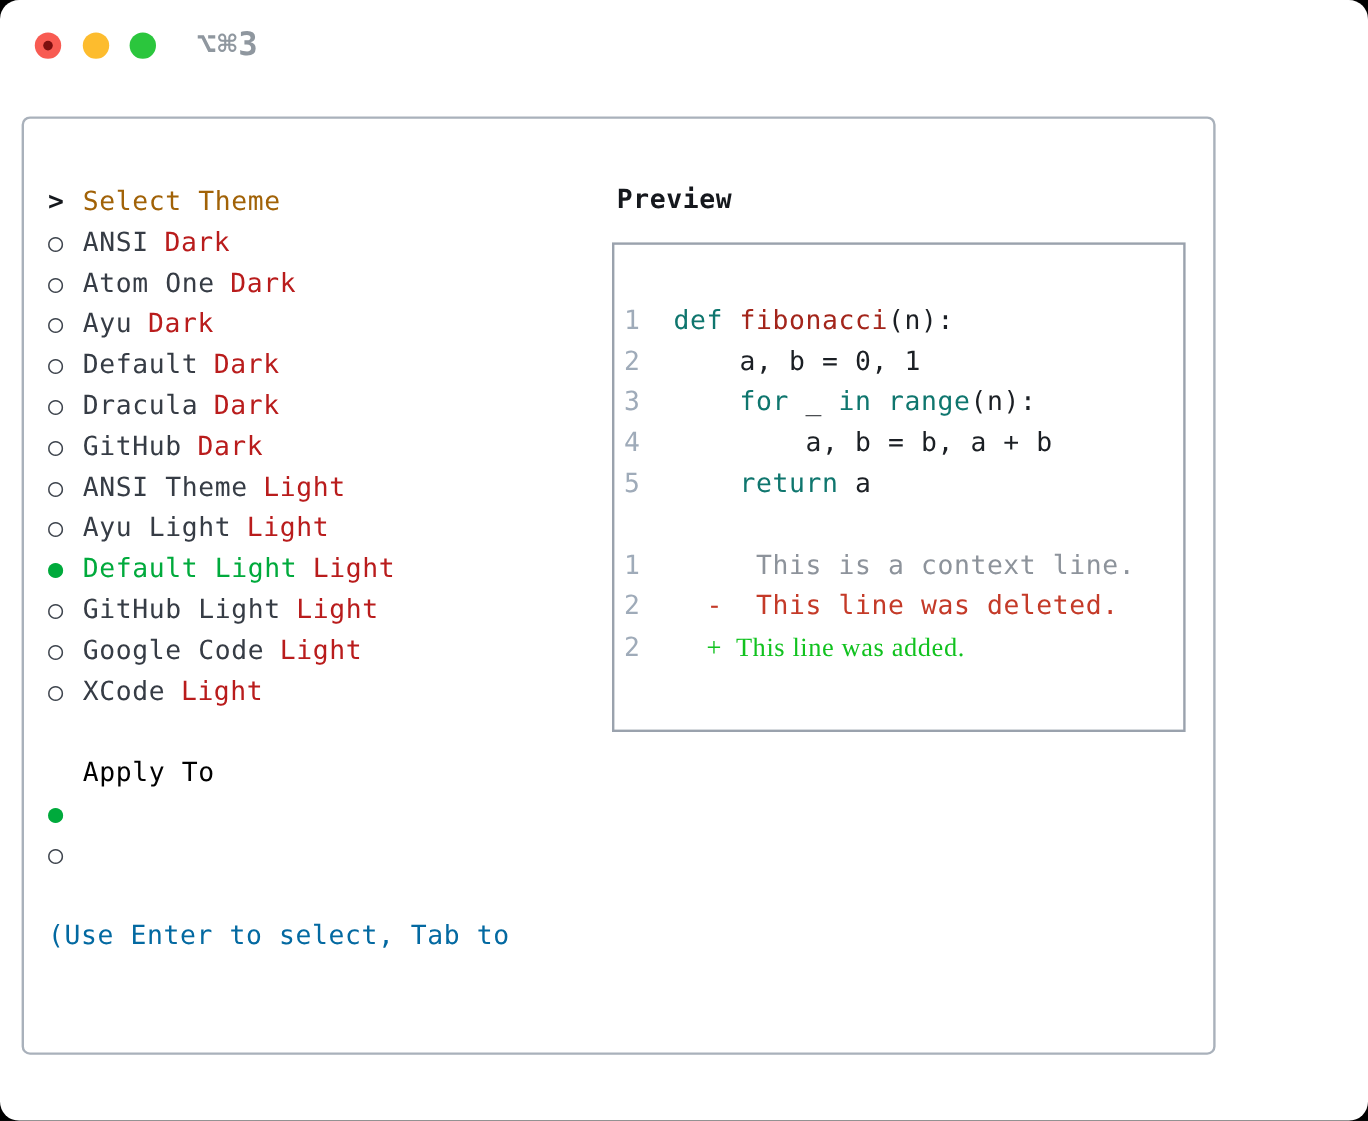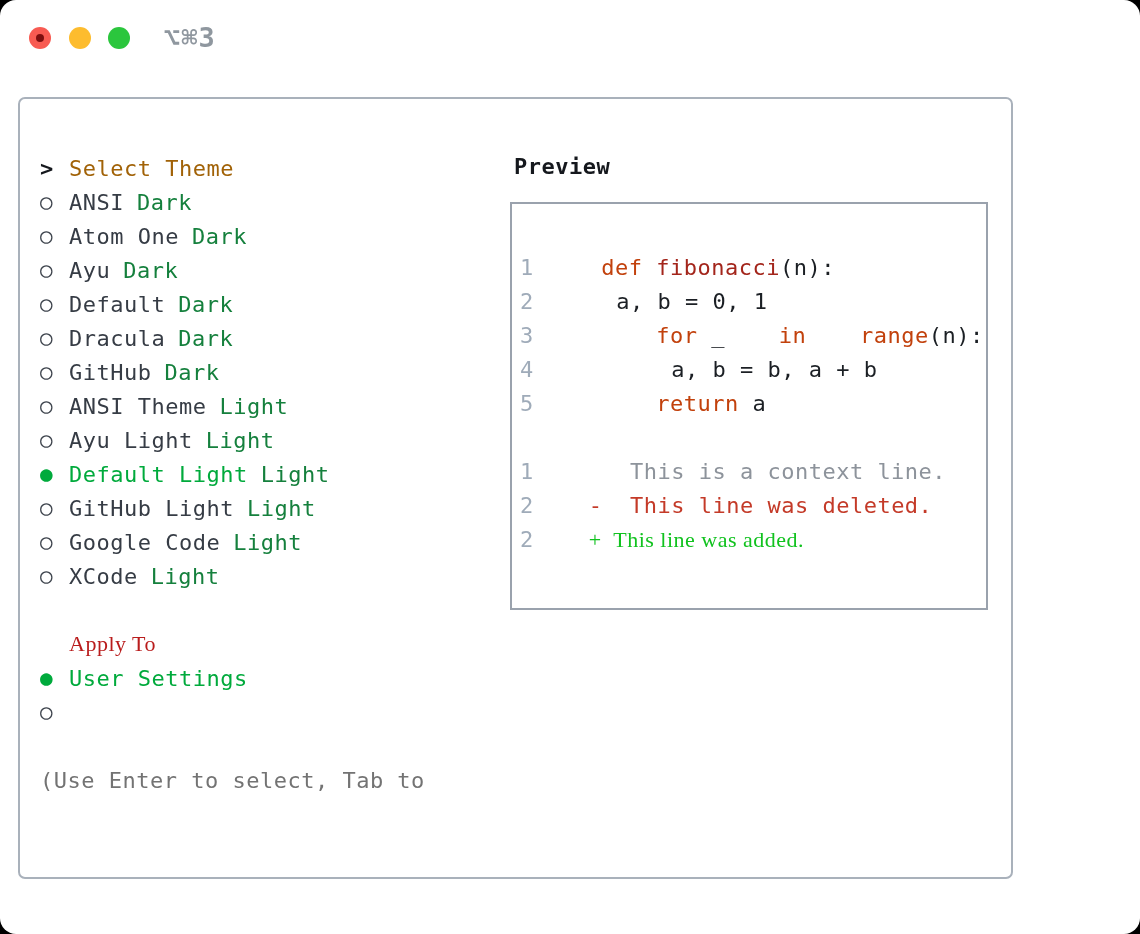--- a/index.html
+++ b/index.html
@@ -30,40 +30,40 @@
     position:absolute;left:20px;top:52px;width:440px;
     font-size:22px;letter-spacing:.5px;color:#363c45;
   }
   .row{height:34px;display:flex;align-items:center;white-space:pre;}
   .mark{display:inline-block;width:29px;flex:0 0 29px;color:#3f454e;font-size:21px;}
   .mark.cursor{color:#15181d;font-weight:bold;font-size:22px;}
   .mark.sel{color:#00aa3c;}
   .name{color:#363c45;}
   .name.sel{color:#00aa3c;}
   .hdr{color:#a16207;font-weight:normal;}
-  .subhdr{color:#b91c1c;font-family:Liberation Serif, serif;}
-  .suffix{color:#15803d;margin-left:13px;}
-  .hintline{color:#737373;text-align:center;}
+  .subhdr{color:#000000;}
+  .suffix{color:#b91c1c;margin-left:13px;}
+  .hintline{color:#0369a1;text-align:center;}
   
   .preview-label{
     position:absolute;left:482px;top:55px;font-size:22px;font-weight:bold;
     color:#15181d;letter-spacing:.5px;margin-left:12px;
   }
   .preview-box{
     position:absolute;left:490px;top:103px;width:478px;height:408px;
     border:2px solid #9aa2ad;background:#fff;overflow:hidden;
   }
   .preview-code{
     margin:0;padding:47px 0 0 8px;font-family:"DejaVu Sans Mono",monospace;
     font-size:22px;line-height:34px;letter-spacing:.5px;white-space:pre;
   }
   .pline{height:34px;}
   .tok-num{color:#9fabb9;}
   .tok-plain{color:#1b1f24;}
-  .tok-kw{color:#c2410c;margin-left:40px;}
+  .tok-kw{color:#0f766e;}
   .tok-fn{color:#a3251b;}
   .tok-ctx{color:#8d939b;}
   .tok-del{color:#c43a28;}
   .tok-add{color:#11c21f;font-family:Liberation Serif, serif;}
 </style>
 </head>
 <body>
 
 <div class="window">
 
@@ -86,21 +86,21 @@
         <div class="row"><span class="mark">○</span><span class="name">Dracula</span><span class="suffix">Dark</span></div>
         <div class="row"><span class="mark">○</span><span class="name">GitHub</span><span class="suffix">Dark</span></div>
         <div class="row"><span class="mark">○</span><span class="name">ANSI Theme</span><span class="suffix">Light</span></div>
         <div class="row"><span class="mark">○</span><span class="name">Ayu Light</span><span class="suffix">Light</span></div>
         <div class="row"><span class="mark sel">●</span><span class="name sel">Default Light</span><span class="suffix">Light</span></div>
         <div class="row"><span class="mark">○</span><span class="name">GitHub Light</span><span class="suffix">Light</span></div>
         <div class="row"><span class="mark">○</span><span class="name">Google Code</span><span class="suffix">Light</span></div>
         <div class="row"><span class="mark">○</span><span class="name">XCode</span><span class="suffix">Light</span></div>
         <div class="row"></div>
         <div class="row"><span class="mark"></span><span class="subhdr">Apply To</span></div>
-        <div class="row"><span class="mark sel">●</span><span class="name sel">User Settings</span></div>
+        <div class="row"><span class="mark sel">●</span></div>
         <div class="row"><span class="mark">○</span></div>
         <div class="row"></div>
         <div class="row"><span class="hintline">(Use Enter to select, Tab to</span></div>
       </div>
 
     <div class="preview-label">Preview</div>
 
     <div class="preview-box">
       <pre class="preview-code" id="preview-code"><div class="pline"><span class="tok-num">1</span><span class="tok-plain">  </span><span class="tok-kw">def</span><span class="tok-plain"> </span><span class="tok-fn">fibonacci</span><span class="tok-plain">(n):</span></div><div class="pline"><span class="tok-num">2</span><span class="tok-plain">      a, b = 0, 1</span></div><div class="pline"><span class="tok-num">3</span><span class="tok-plain">      </span><span class="tok-kw">for</span><span class="tok-plain"> _ </span><span class="tok-kw">in</span><span class="tok-plain"> </span><span class="tok-kw">range</span><span class="tok-plain">(n):</span></div><div class="pline"><span class="tok-num">4</span><span class="tok-plain">          a, b = b, a + b</span></div><div class="pline"><span class="tok-num">5</span><span class="tok-plain">      </span><span class="tok-kw">return</span><span class="tok-plain"> a</span></div><div class="pline">&nbsp;</div><div class="pline"><span class="tok-num">1</span><span class="tok-ctx">       This is a context line.</span></div><div class="pline"><span class="tok-num">2</span><span class="tok-plain">    </span><span class="tok-del">-  This line was deleted.</span></div><div class="pline"><span class="tok-num">2</span><span class="tok-plain">    </span><span class="tok-add">+  This line was added.</span></div></pre>
     </div>

